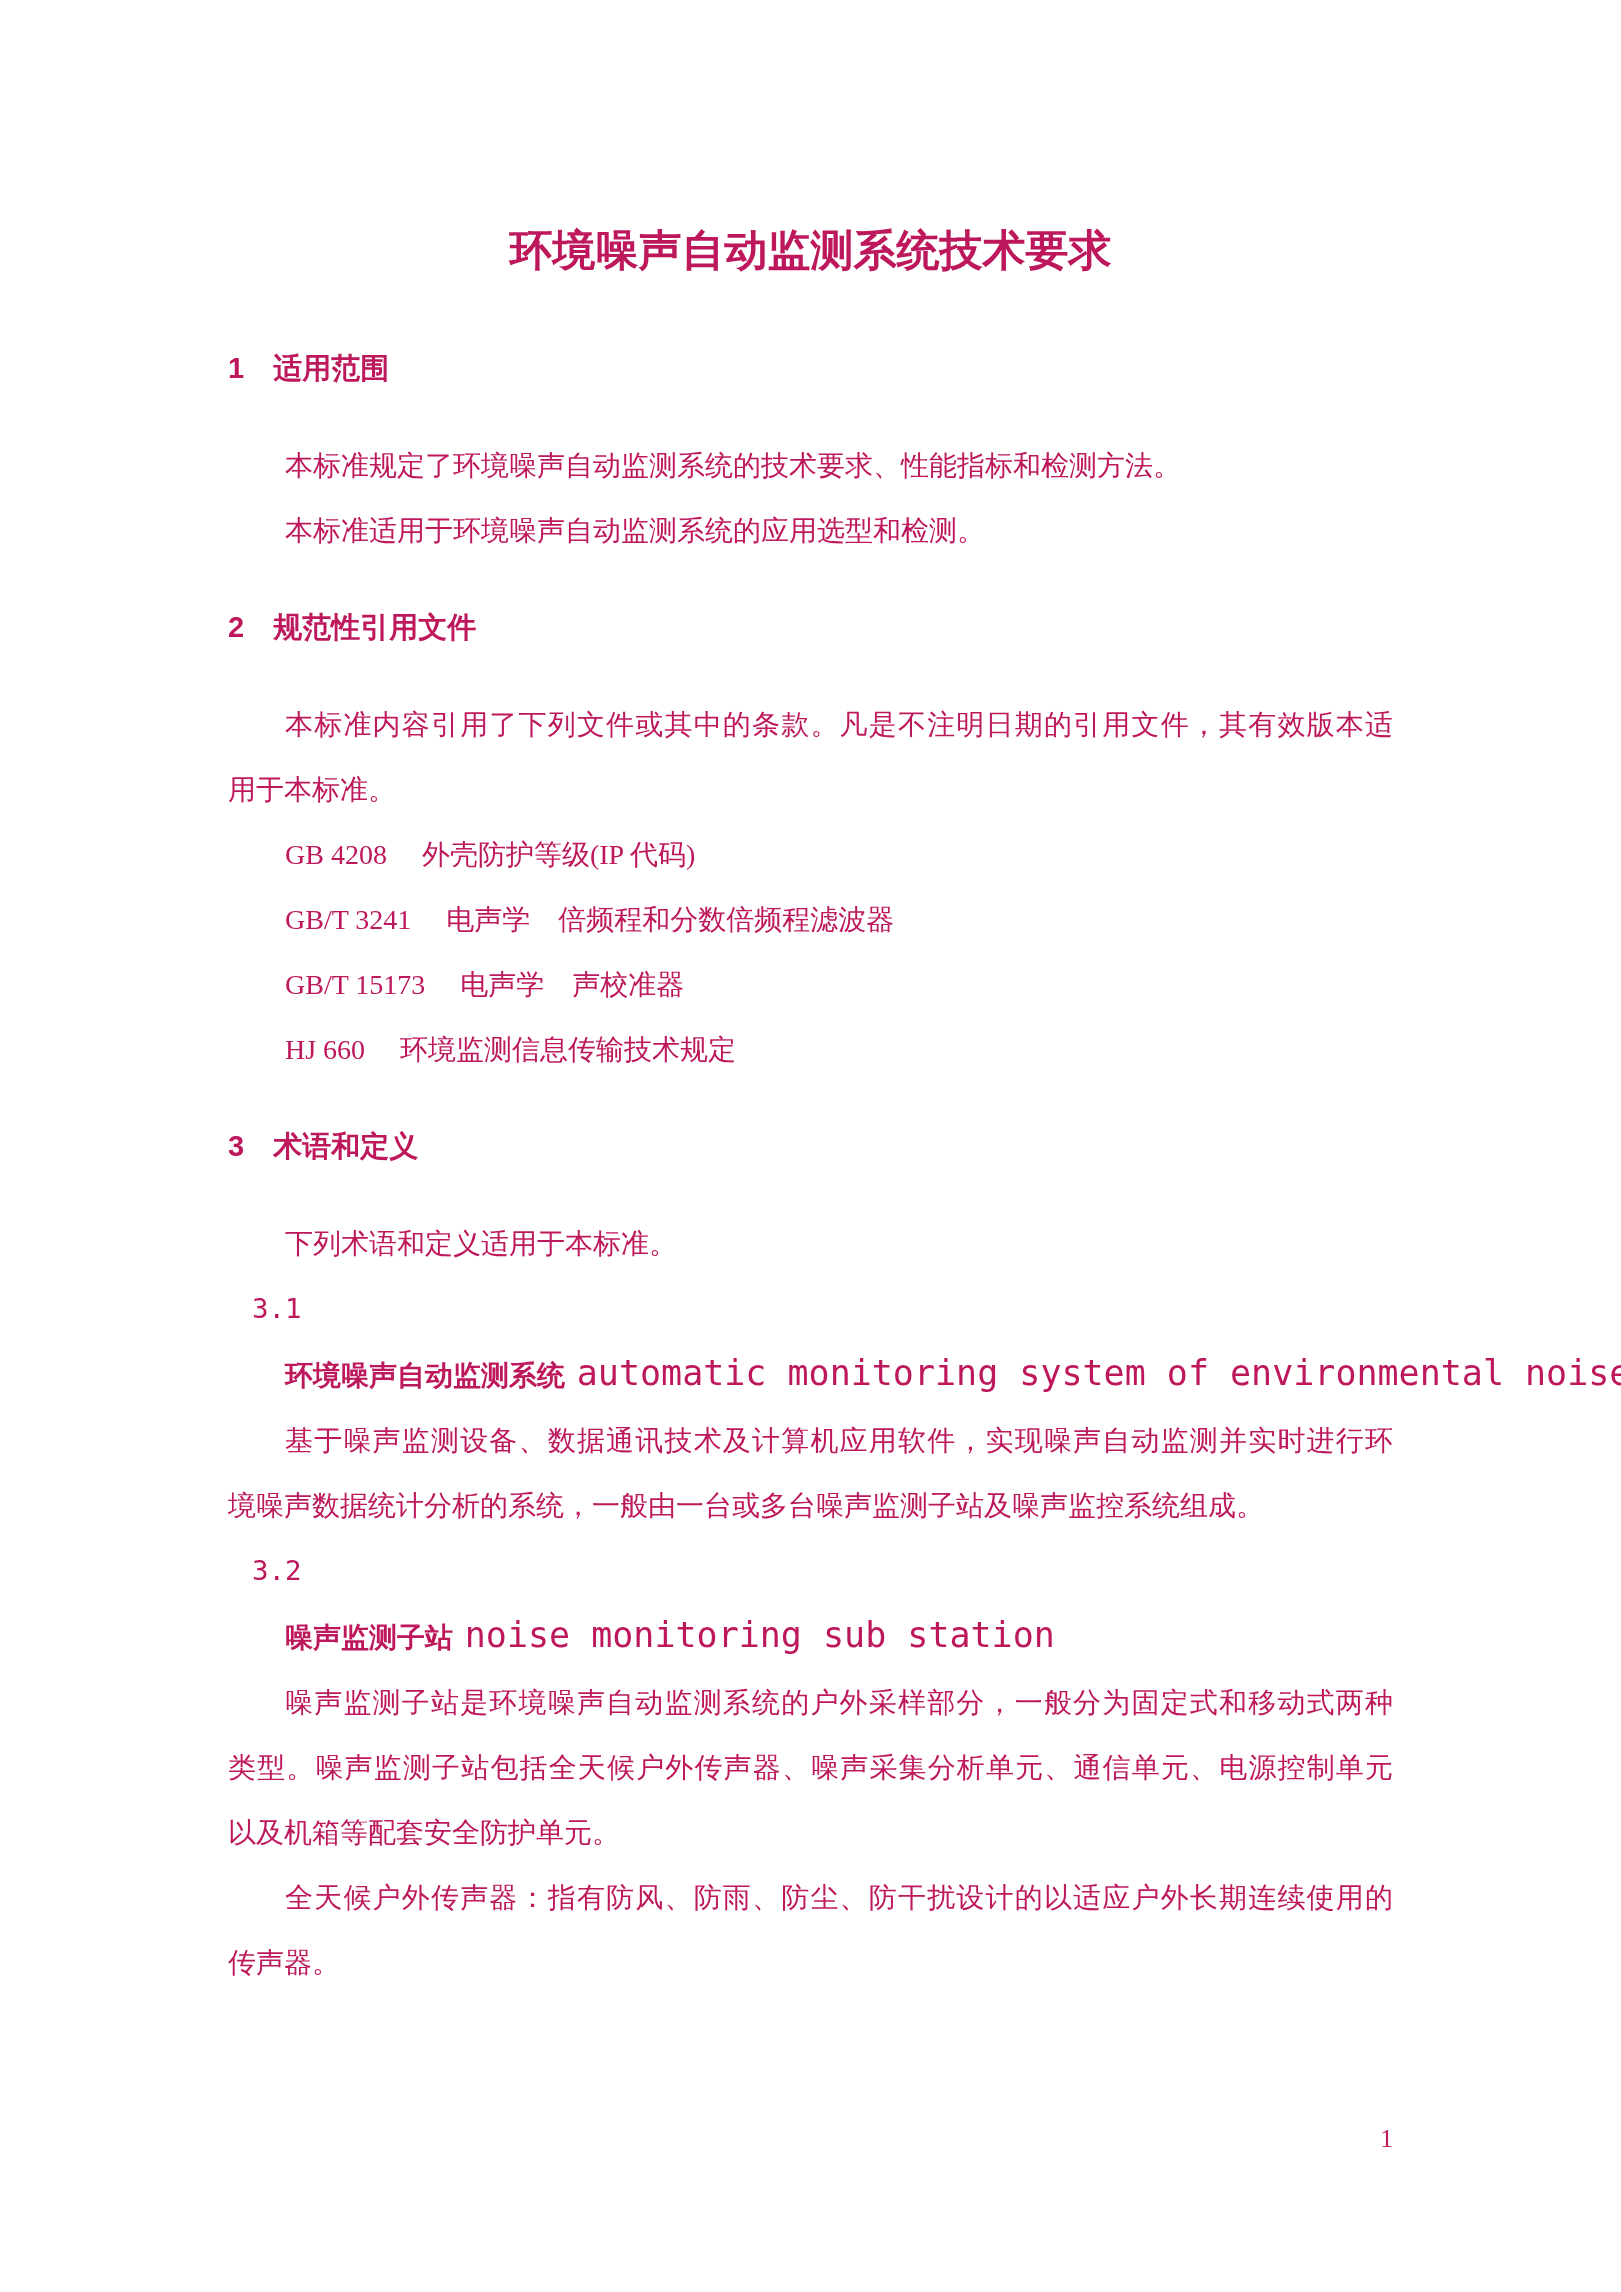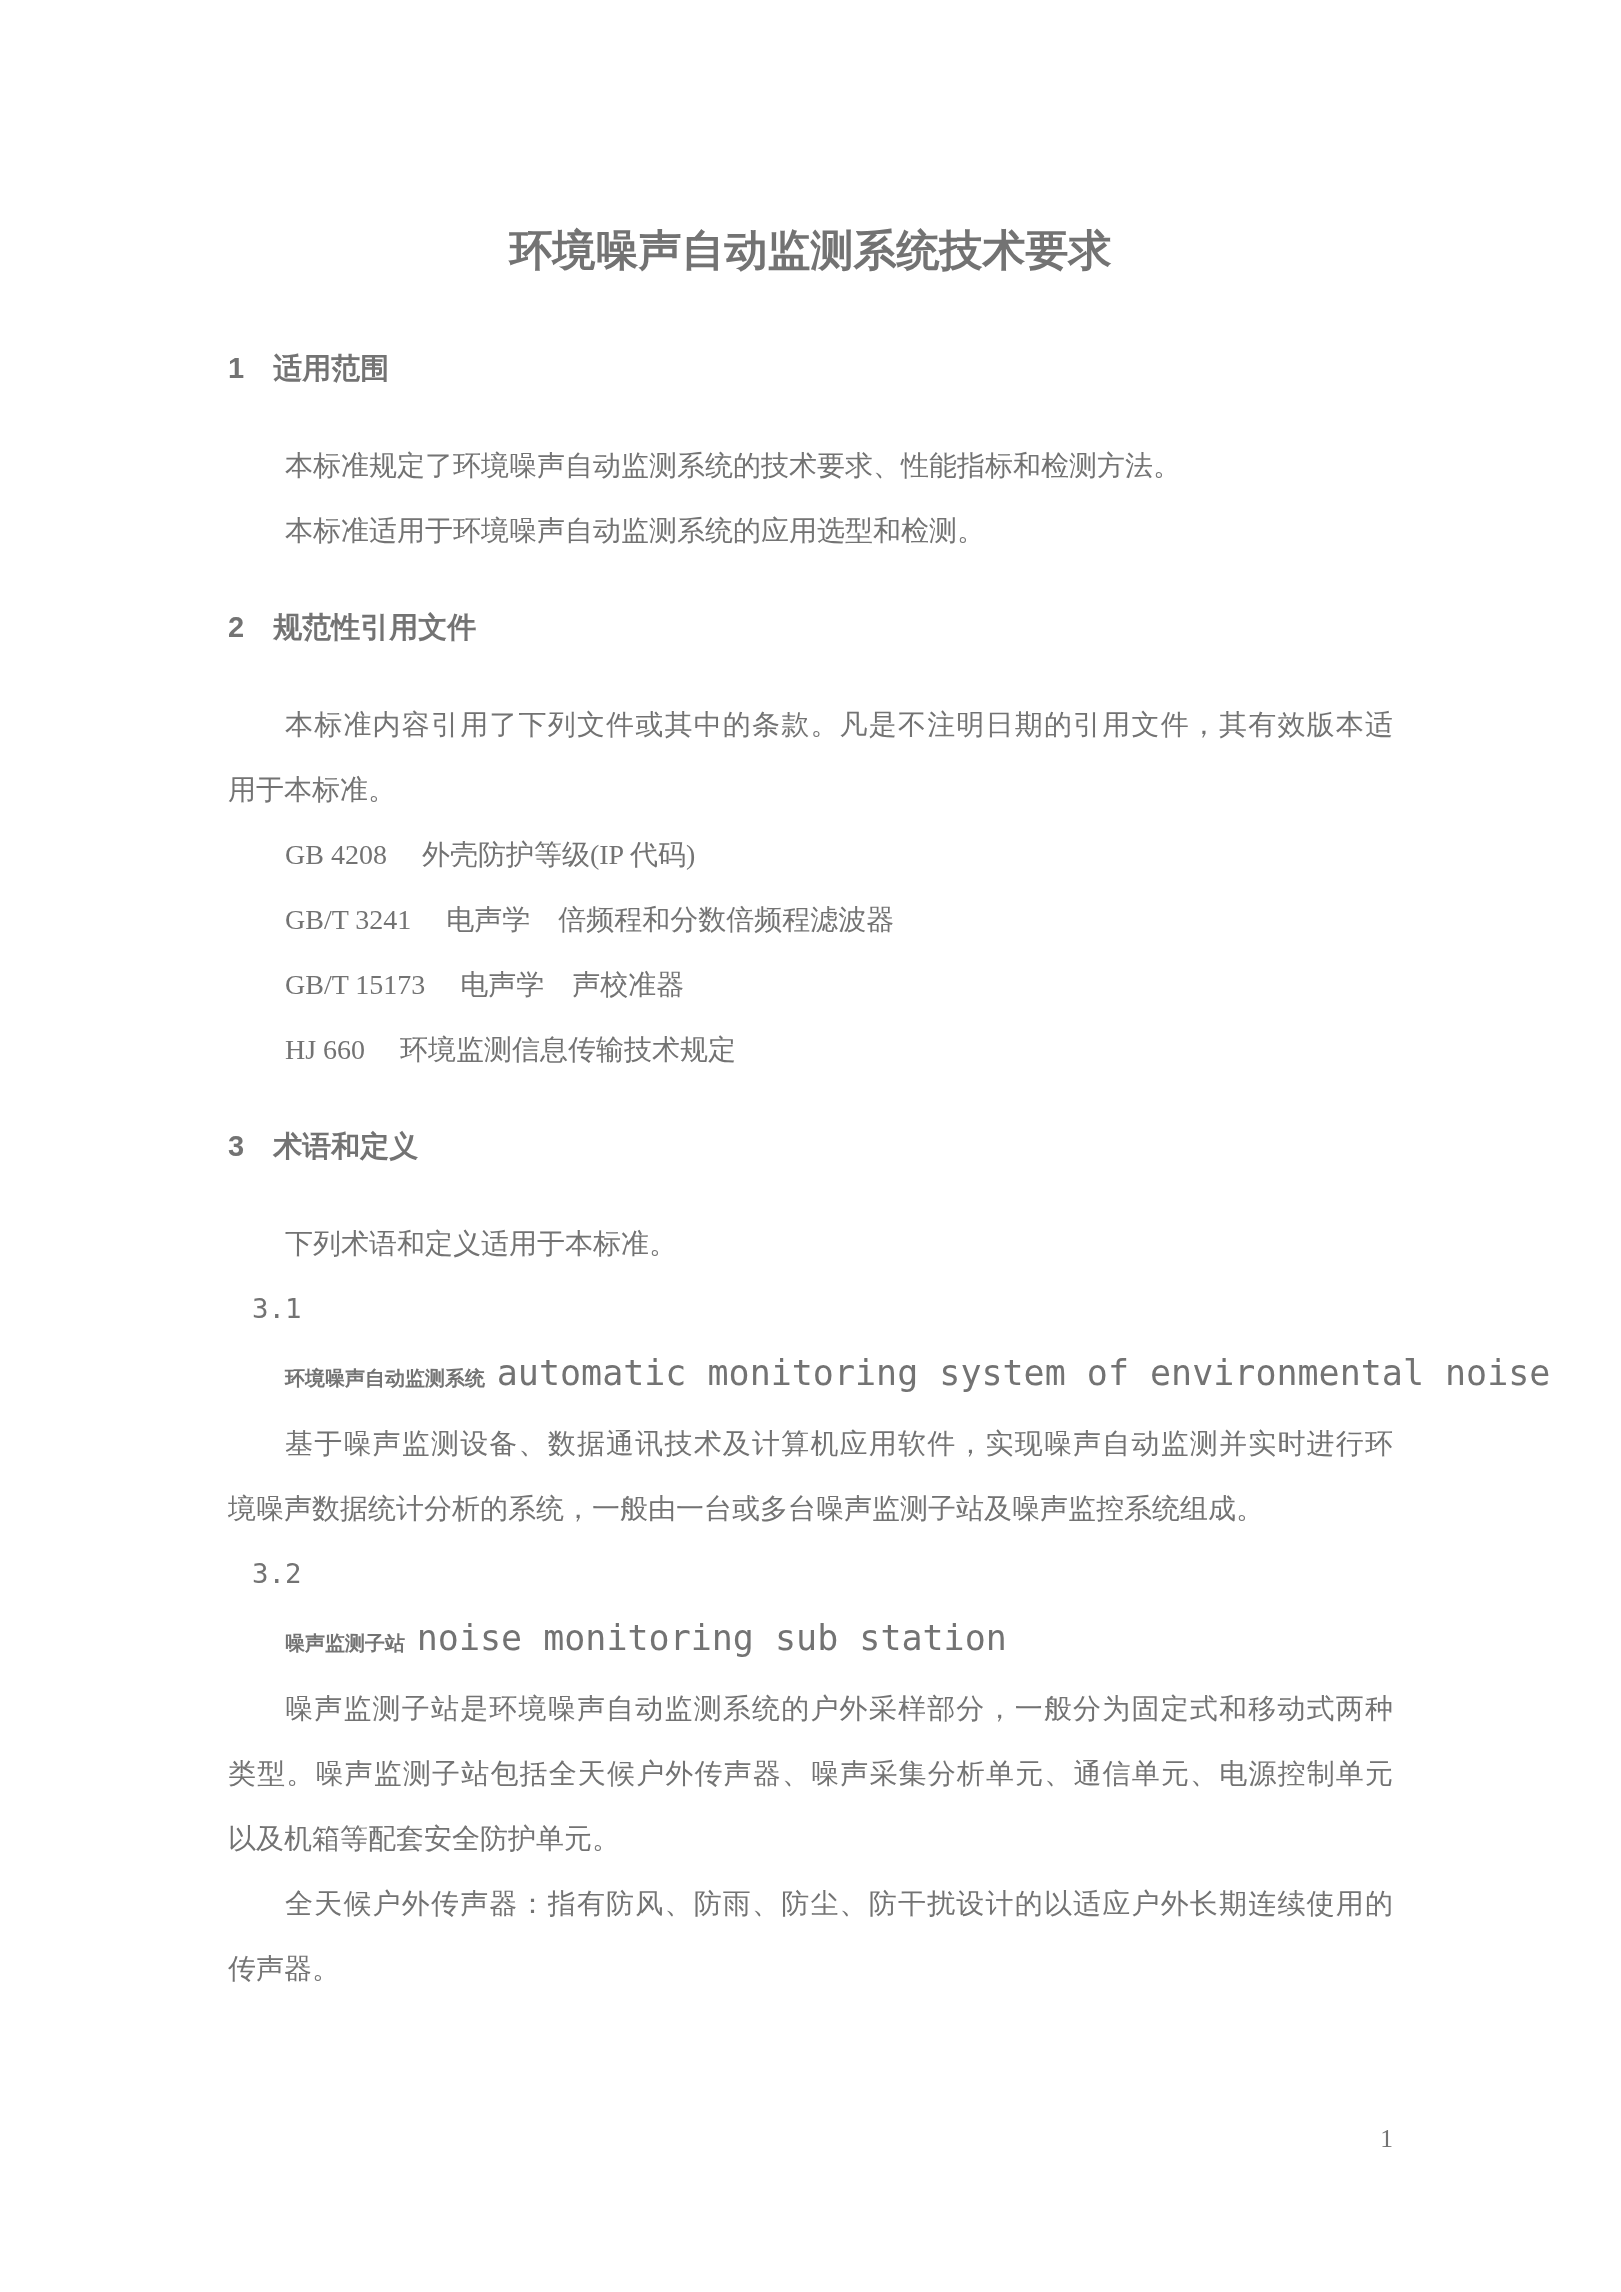--- a/index.html
+++ b/index.html
@@ -6,21 +6,21 @@
     margin: 0;
     padding: 0;
     background: #ffffff;
   }
   .page {
     position: relative;
     width: 1621px;
     height: 2293px;
     box-sizing: border-box;
     background: #ffffff;
-    color: #737373;
+    color: #be185d;
     padding: 218px 228px 0 228px;
     overflow: hidden;
     font-family: "Liberation Serif", "DejaVu Serif", serif;
   }
   .doc-title {
     font-family: "Liberation Sans", "DejaVu Sans", sans-serif;
     font-weight: bold;
     font-size: 43px;
     line-height: 65px;
     text-align: center;
@@ -50,21 +50,21 @@
     text-align-last: justify;
   }
   .tnum {
     font-family: "DejaVu Sans Mono", "Liberation Mono", monospace;
     font-size: 27.4px;
     margin-left: 24px;
   }
   .tname .zh {
     font-family: "Liberation Sans", "DejaVu Sans", sans-serif;
     font-weight: bold;
-    font-size: 20px;
+    font-size: 28px;
   }
   .tname .en {
     font-family: "DejaVu Sans Mono", "Liberation Mono", monospace;
     font-size: 35px;
     margin-left: 11.8px;
   }
   .page-number {
     position: absolute;
     top: 2106px;
     right: 228px;

